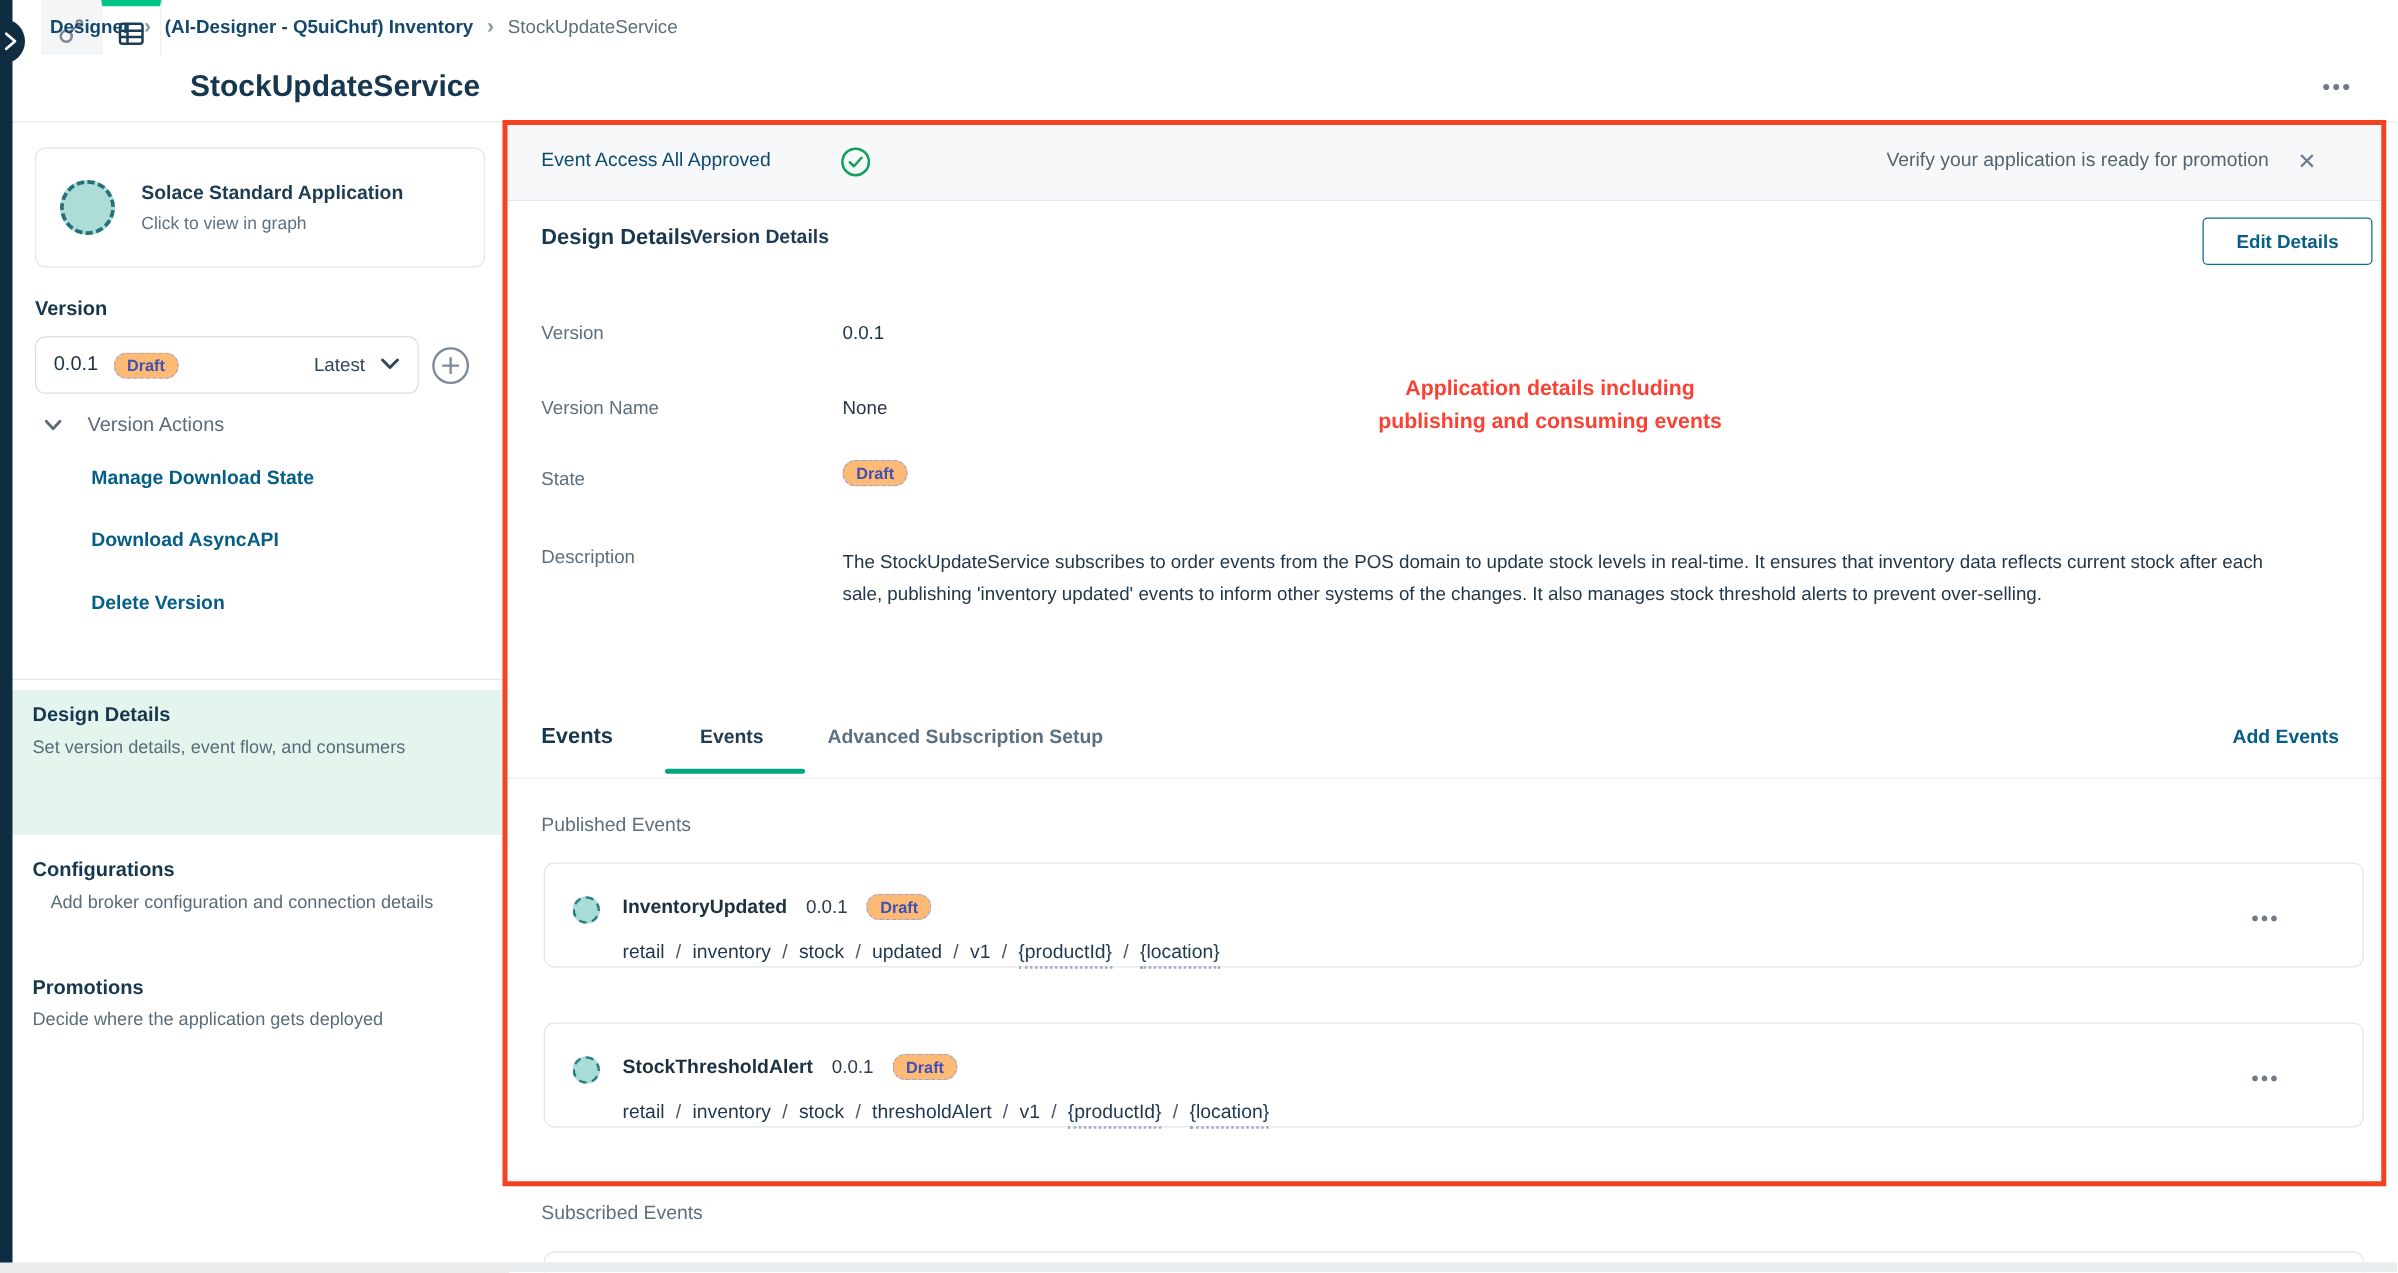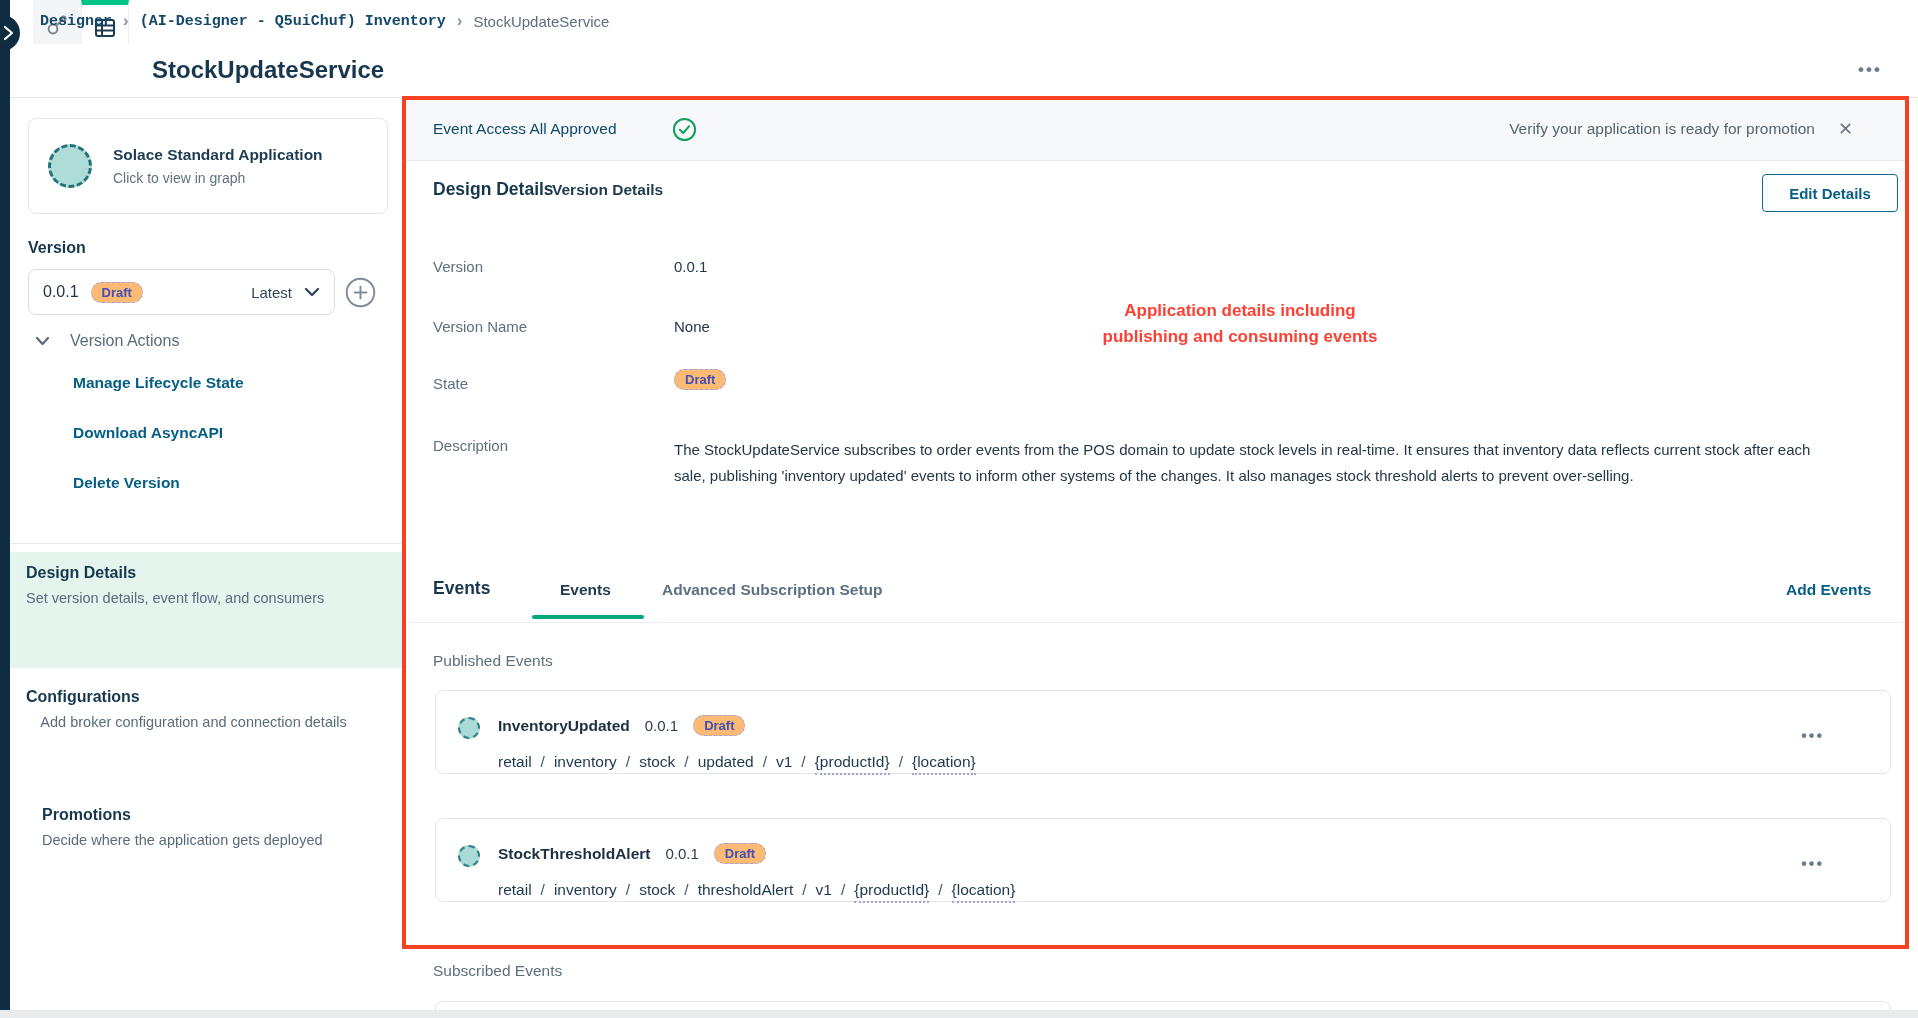--- a/index.html
+++ b/index.html
@@ -12,21 +12,21 @@
   .left-rail { position:absolute; left:0; top:0; width:10px; height:100%; background:#0f2d42; z-index:5; }
   .collapse-toggle{
     position:absolute; left:-16px; top:15px; width:36px; height:36px; border-radius:50%;
     background:#102c40; z-index:6; cursor:pointer; display:flex; align-items:center; justify-content:flex-end;
     padding-right:6px;
   }
   .collapse-toggle svg{ display:block; }
 
   
   .breadcrumb { position:absolute; left:40px; top:13px; display:flex; align-items:center; gap:11px; font-size:15px; z-index:4; }
-  .crumb-link { color:#14486a; font-weight:700; cursor:pointer;font-family:Liberation Mono, monospace; }
+  .crumb-link { color:#14486a; font-weight:700; cursor:pointer; }
   .crumb-current { color:#5d6e7e; font-weight:400; }
   .crumb-sep { color:#8a97a3; font-size:17px; font-weight:600; line-height:1; margin-top:-2px; }
 
   
   .tabbar { position:absolute; left:0; top:44px; width:100%; height:54px; background:#ffffff; border-bottom:1px solid #e5e8ea; z-index:3; }
   .view-tab { position:absolute; top:0; width:48px; height:54px; display:flex; align-items:center; justify-content:center; cursor:pointer; }
   .view-tab.graph { left:33px; background:#f4f5f6; }
   .view-tab.table { left:81px; background:#ffffff; border-left:1px solid #eef0f2; border-right:1px solid #eef0f2; border-top:5px solid #00c389; }
   .page-title { position:absolute; left:152px; top:56px; font-size:24px; font-weight:700; color:#17374f; z-index:4; }
   .header-more { position:absolute; left:1858px; top:60px; color:#6b7a8c; font-size:17px; font-weight:700; letter-spacing:2px; cursor:pointer; z-index:4; }
@@ -61,21 +61,21 @@
   .va-link.l1{ top:374px; } .va-link.l2{ top:424px; } .va-link.l3{ top:474px; }
 
   .nav-divider{ position:absolute; left:10px; top:543px; width:392px; height:1px; background:#e5e8ea; }
   .nav-item{ position:absolute; left:10px; width:392px; cursor:pointer; z-index:2; }
   .nav-item.selected{ background:#e3f5ed; }
   .nav-item .nav-inner{ padding:12px 20px 14px 16px; }
   .nav-title{ font-size:16px; font-weight:700; color:#17374f; }
   .nav-sub{ font-size:14.5px; color:#5a6b7b; line-height:27px; margin-top:3px; }
   .nav-design{ top:552px; height:116px; }
   .nav-config{ top:676px; }
-  .nav-promo{ top:794px;padding-left:16px; }
+  .nav-promo{ top:770px; }
   .nav-config .nav-sub{ width:335px;text-align:center; }
   .nav-design .nav-sub{ width:320px; }
 
   
   .banner{
     position:absolute; left:406px; top:100px; width:1499px; height:61px;
     background:#f7f8f9; border-bottom:1px solid #e7e9eb; z-index:1;
   }
   .banner-status{ position:absolute; left:27px; top:20px; font-size:15.5px; color:#0c4a6e; }
   .banner-check{ position:absolute; left:266px; top:17px; }
@@ -215,21 +215,21 @@
   </div>
 
   <div class="va-row">
     <span>
       <svg width="15" height="10" viewBox="0 0 15 10">
           <polyline points="2,2 7.5,8 13,2" fill="none" stroke="#5a6b7b" stroke-width="2.2" stroke-linecap="round" stroke-linejoin="round"></polyline>
         </svg>
     </span>
     <span class="va-label">Version Actions</span>
   </div>
-  <div class="va-link l1">Manage Lifecycle State</div>
+  <div class="va-link l1">Manage Download State</div>
   <div class="va-link l2">Download AsyncAPI</div>
   <div class="va-link l3">Delete Version</div>
 
   <div class="nav-divider"></div>
 
   <div class="nav-item selected nav-design">
     <div class="nav-inner">
       <div class="nav-title">Design Details</div>
       <div class="nav-sub">Set version details, event flow, and consumers</div>
     </div>

